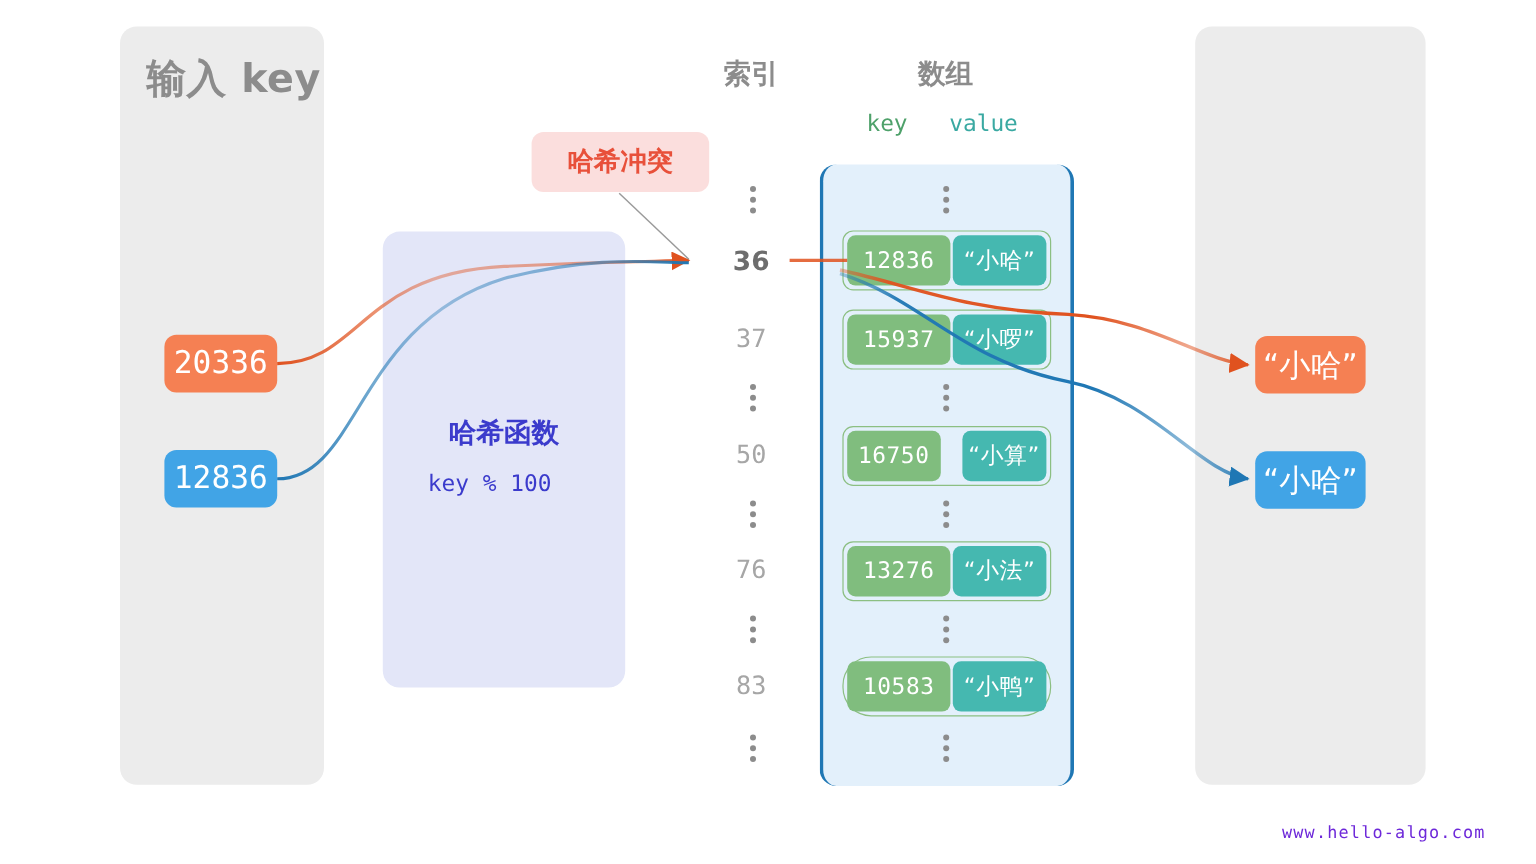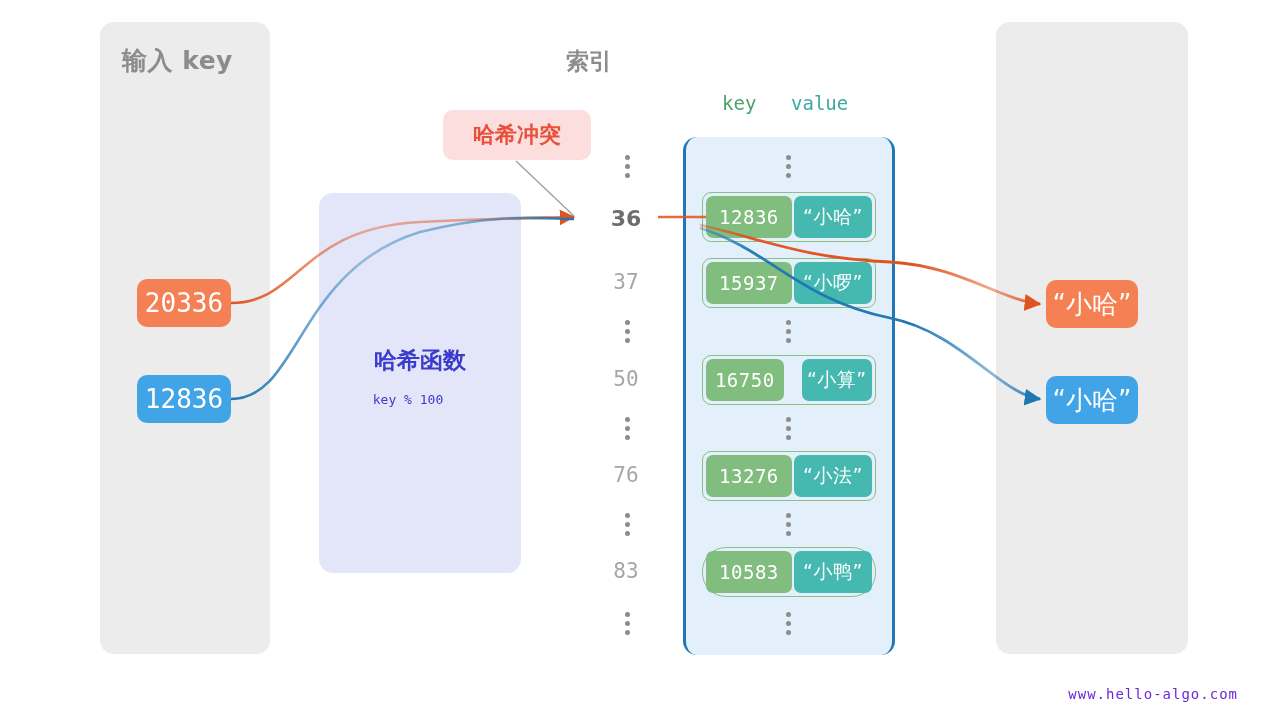--- a/index.html
+++ b/index.html
@@ -24,34 +24,35 @@
     background: #ececec;
     border-radius: 14px;
   }
   #panel-input  { left: 100px; top: 22px; width: 170px; height: 632px; }
   #panel-output { left: 996px; top: 22px; width: 192px; height: 632px; }
 
   .panel-title {
     position: absolute;
     color: #8c8c8c;
     font-weight: bold;
-    font-size: 25px;
+    font-size: 33px;
     white-space: nowrap;
     letter-spacing: 0.5px;
   }
   #title-input  { left: 122px; top: 44px; }
   #title-output { left: 1018px; top: 44px; }
 
   
   .col-header {
     position: absolute;
     color: #8c8c8c;
     font-weight: bold;
     font-size: 23px;
     white-space: nowrap;
+    text-align: center;
   }
   #header-index { left: 566px; top: 46px; width: 120px; }
   #header-array { left: 728px; top: 46px; width: 120px; }
 
   .kv-header {
     position: absolute;
     top: 92px;
     font-family: "DejaVu Sans Mono", "Liberation Mono", monospace;
     font-size: 19px;
     white-space: nowrap;
@@ -168,21 +169,21 @@
     font-weight: bold;
   }
   #hash-formula {
     position: absolute;
     left: 319px;
     top: 392px;
     width: 178px;
     text-align: center;
     color: #3b3bcc;
     font-family: "DejaVu Sans Mono", "Liberation Mono", monospace;
-    font-size: 13px;
+    font-size: 19px;
   }
 
   
   #collision-box {
     position: absolute;
     left: 443px;
     top: 110px;
     width: 148px;
     height: 50px;
     background: #fbdedd;
@@ -240,20 +241,21 @@
 <body>
 
 <div id="stage">
 
   <div id="panel-input" class="side-panel"></div>
   <div id="panel-output" class="side-panel"></div>
 
   <div id="title-input" class="panel-title">输入 key</div>
 
   <div id="header-index" class="col-header">索引</div>
+  <div id="header-array" class="col-header">数组</div>
   <div id="kv-key" class="kv-header">key</div>
   <div id="kv-value" class="kv-header">value</div>
 
   <div id="array-box"></div>
 
   <div class="vdots" style="left:782px; top:155px;">
       <i></i>
       <i></i>
       <i></i>
     </div>

